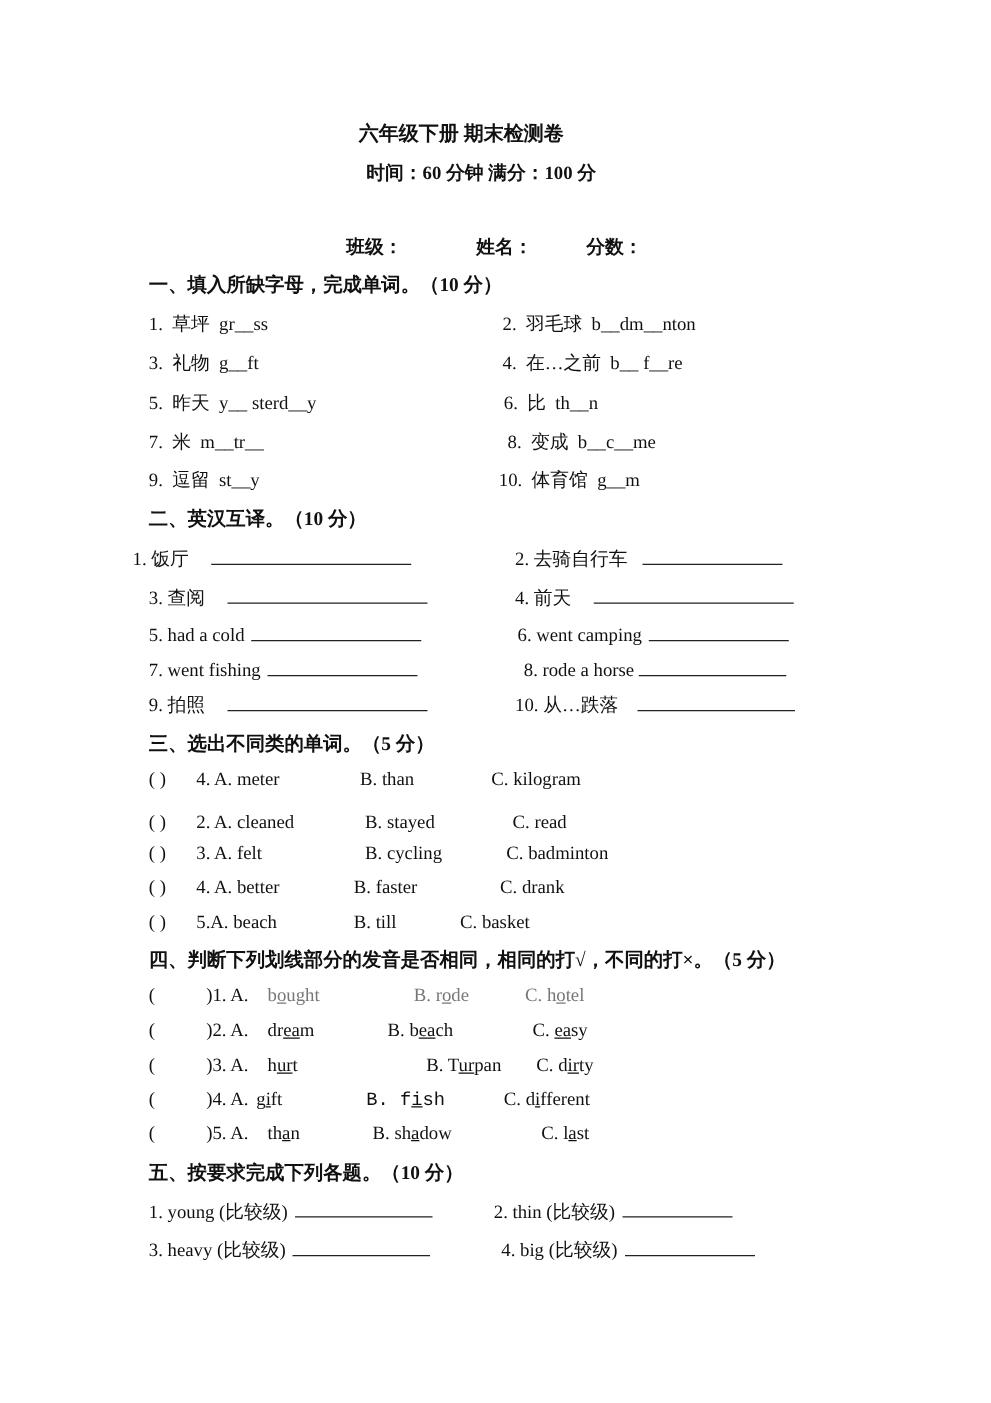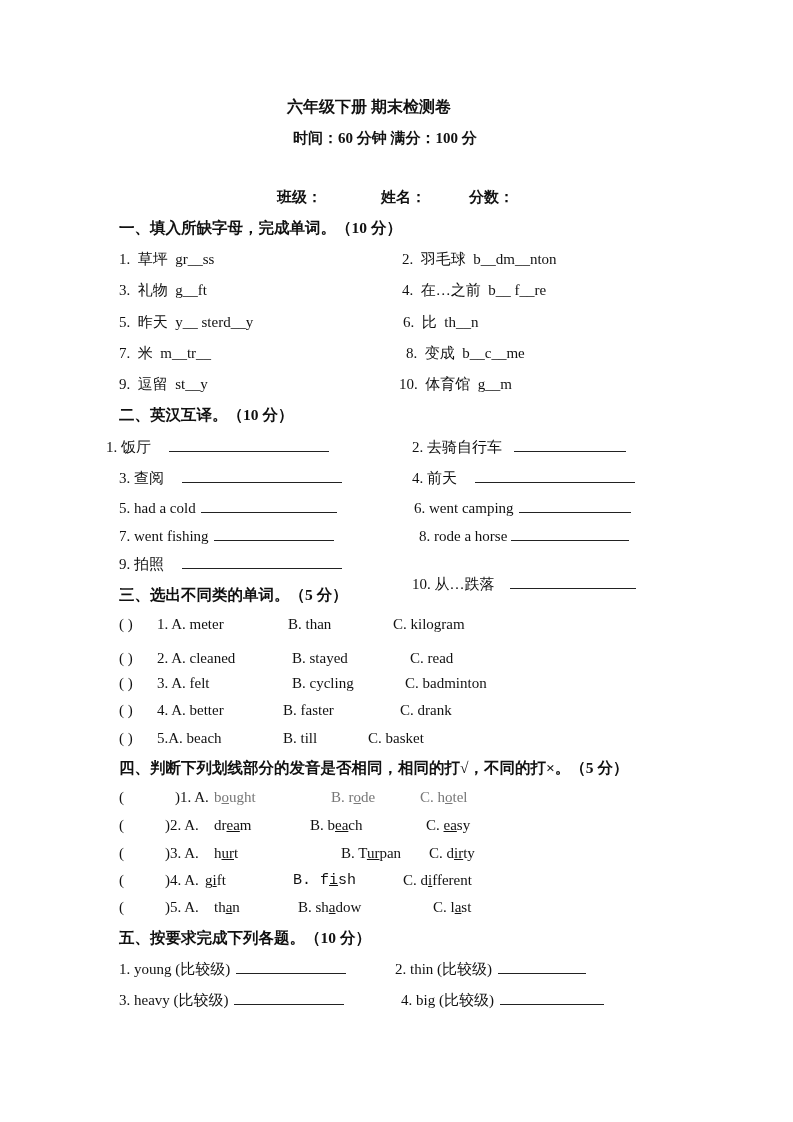--- a/index.html
+++ b/index.html
@@ -110,29 +110,29 @@
   <span class="blank" style="width:120px; margin-left:2px;"></span>
 </div>
 <div class="abs" style="left:419px; top:526px;">
   <span>8. rode a horse</span>
   <span class="blank" style="width:118px;"></span>
 </div>
 <div class="abs" style="left:119px; top:554px;">
   <span>9.  拍照</span>
   <span class="blank" style="width:160px; margin-left:14px;"></span>
 </div>
-<div class="abs" style="left:412px; top:554px;margin-top:20px;">
+<div class="abs" style="left:412px; top:554px;">
   <span>10.  从…跌落</span>
   <span class="blank" style="width:126px; margin-left:12px;"></span>
 </div>
 
 <div class="abs sec" style="left:119px; top:585px;">三、选出不同类的单词。（5 分）</div>
 
 <div class="abs" style="left:119px; top:616px;"><span>(        )</span></div>
-<div class="abs" style="left:157px; top:616px;">1. A. meter</div>
+<div class="abs" style="left:157px; top:616px;">4. A. meter</div>
 <div class="abs" style="left:288px; top:616px;">B.  than</div>
 <div class="abs" style="left:393px; top:616px;">C.  kilogram</div>
 
 <div class="abs" style="left:119px; top:650px;"><span>(        )</span></div>
 <div class="abs" style="left:157px; top:650px;">2. A. cleaned</div>
 <div class="abs" style="left:292px; top:650px;">B.  stayed</div>
 <div class="abs" style="left:410px; top:650px;">C.  read</div>
 
 <div class="abs" style="left:119px; top:675px;"><span>(        )</span></div>
 <div class="abs" style="left:157px; top:675px;">3. A. felt</div>
@@ -145,21 +145,21 @@
 <div class="abs" style="left:400px; top:702px;">C.  drank</div>
 
 <div class="abs" style="left:119px; top:730px;"><span>(        )</span></div>
 <div class="abs" style="left:157px; top:730px;">5.A. beach</div>
 <div class="abs" style="left:283px; top:730px;">B.  till</div>
 <div class="abs" style="left:368px; top:730px;">C.  basket</div>
 
 <div class="abs sec" style="left:119px; top:758px;">四、判断下列划线部分的发音是否相同，相同的打√，不同的打×。（5 分）</div>
 
 <div class="abs" style="left:119px; top:789px;">(</div>
-<div class="abs" style="left:175px; top:789px;text-align:center;">)1. A.</div>
+<div class="abs" style="left:165px; top:789px;text-align:center;">)1. A.</div>
 <div class="abs gray" style="left:214px; top:789px;"><span>b</span><span class="u">o</span><span>ught</span></div>
 <div class="abs gray" style="left:331px; top:789px;"><span>B. r</span><span class="u">o</span><span>de</span></div>
 <div class="abs gray" style="left:420px; top:789px;"><span>C. h</span><span class="u">o</span><span>tel</span></div>
 
 <div class="abs" style="left:119px; top:817px;">(</div>
 <div class="abs" style="left:165px; top:817px;">)2. A.</div>
 <div class="abs" style="left:214px; top:817px;"><span>dr</span><span class="u">ea</span><span>m</span></div>
 <div class="abs" style="left:310px; top:817px;text-align:center;"><span>B.  b</span><span class="u">ea</span><span>ch</span></div>
 <div class="abs" style="left:426px; top:817px;"><span>C.  </span><span class="u">ea</span><span>sy</span></div>
 

